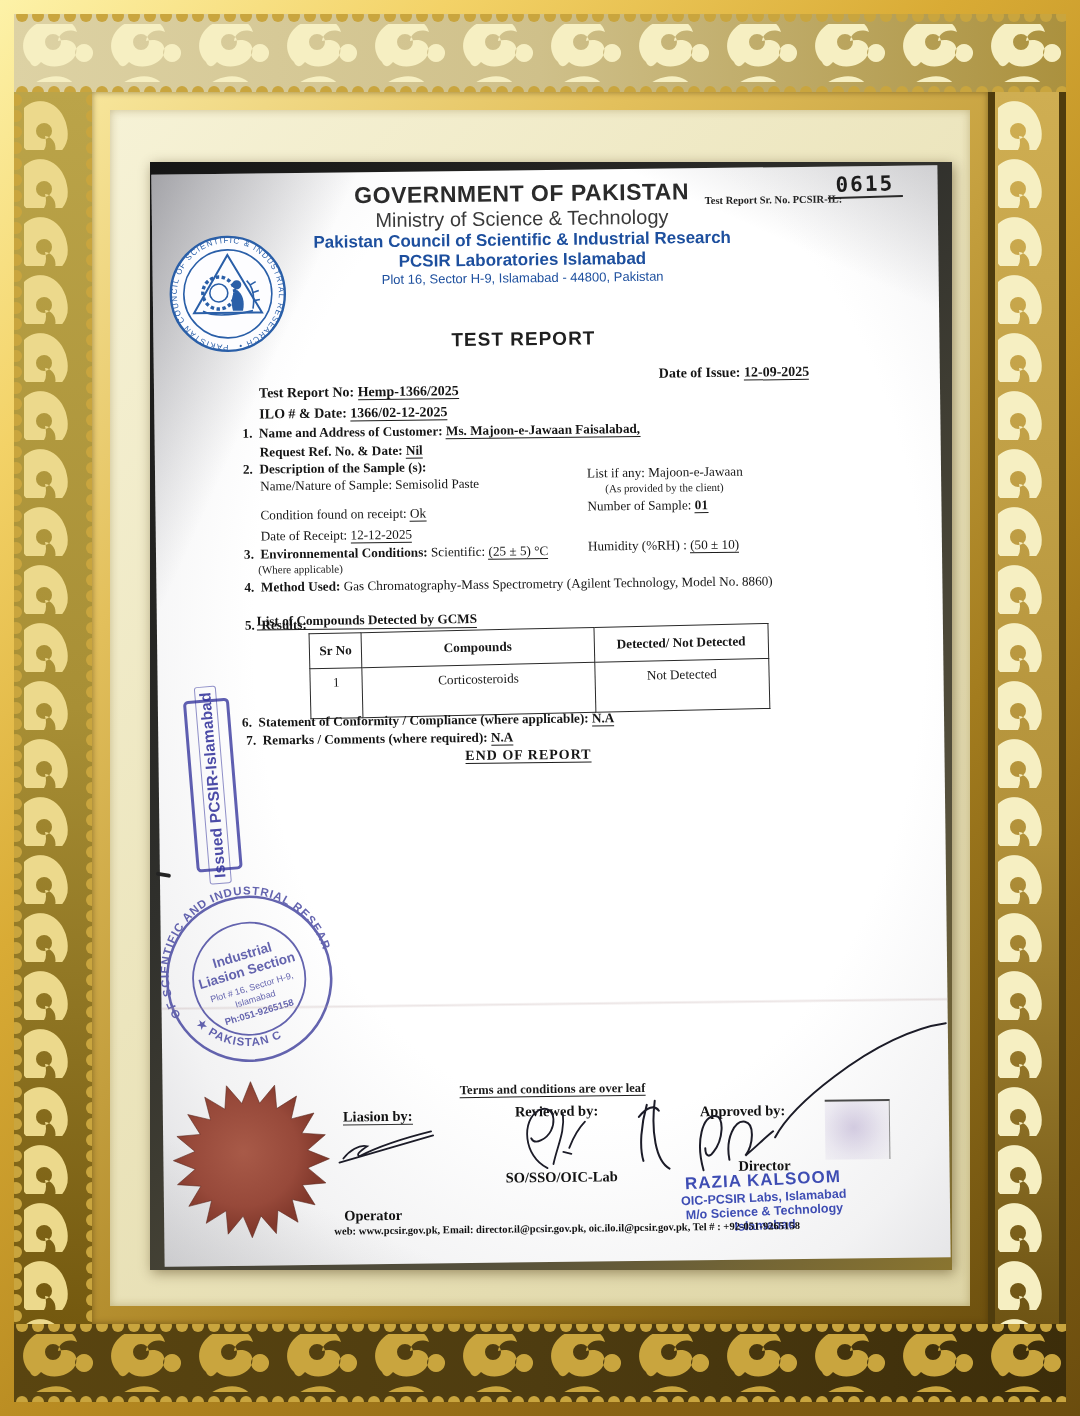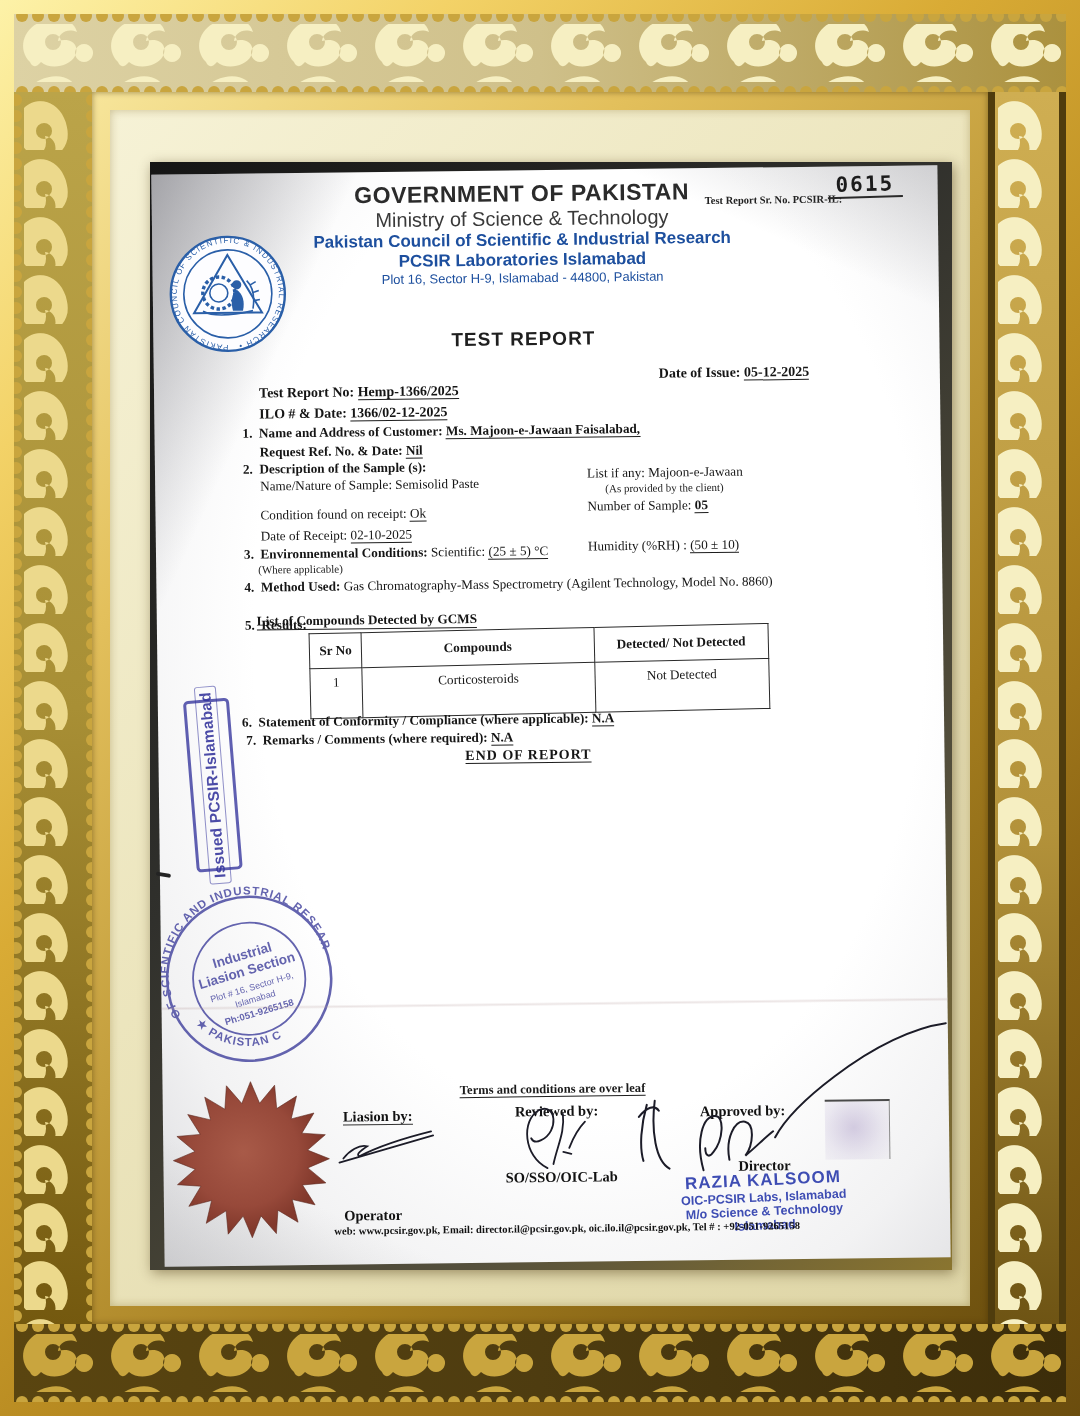--- a/index.html
+++ b/index.html
@@ -193,21 +193,21 @@
         <div class="sans b cou blue">PCSIR Laboratories Islamabad</div>
         <div class="sans addr blue">Plot 16, Sector H-9, Islamabad - 44800, Pakistan</div>
       </div>
 
       <div class="abs b srlabel" style="left:553px;top:27px">Test Report Sr. No. PCSIR-IL:</div>
       <div class="abs srval" style="left:676px;top:6px">0615</div>
 
       <div class="abs ctr sans b title" style="left:60px;top:158px;width:620px">TEST REPORT</div>
 
       <div class="abs serifline b" style="left:505px;top:197px;font-size:14px">
-        <span>Date of Issue: </span><span class="u">05-12-2025</span>
+        <span>Date of Issue: </span><span class="u">12-09-2025</span>
       </div>
       <div class="abs serifline b" style="left:105px;top:212px;font-size:14px">
         <span>Test Report No: </span><span class="u">Hemp-1366/2025</span>
       </div>
       <div class="abs serifline b" style="left:105px;top:233px;font-size:14px">
         <span>ILO # &amp; Date: </span><span class="u">1366/02-12-2025</span>
       </div>
 
       <div class="abs serifline" style="left:88px;top:252px">
         <span class="b">1.</span>&nbsp;
@@ -225,24 +225,24 @@
       <div class="abs serifline" style="left:105px;top:305px">Name/Nature of Sample: Semisolid Paste</div>
       <div class="abs serifline" style="left:432px;top:296px">
         <span>List if any:  </span>
         <span>Majoon-e-Jawaan</span>
       </div>
       <div class="abs small-note" style="left:450px;top:313px">(As provided by the client)</div>
       <div class="abs serifline" style="left:105px;top:334px">
         <span>Condition found on receipt: </span><span class="u">Ok</span>
       </div>
       <div class="abs serifline" style="left:432px;top:329px">
-        <span>Number of Sample: </span><span class="b u">05</span>
+        <span>Number of Sample: </span><span class="b u">01</span>
       </div>
       <div class="abs serifline" style="left:105px;top:355px">
-        <span>Date of Receipt: </span><span class="u">02-10-2025</span>
+        <span>Date of Receipt: </span><span class="u">12-12-2025</span>
       </div>
       <div class="abs serifline" style="left:88px;top:373px">
         <span class="b">3.</span>&nbsp;
         <span class="b">Environnemental Conditions: </span>
         <span>Scientific: </span>
         <span class="u">(25 ± 5) °C</span>
       </div>
       <div class="abs serifline" style="left:432px;top:369px">
         <span>Humidity (%RH) : </span><span class="u">(50 ± 10)</span>
       </div>

